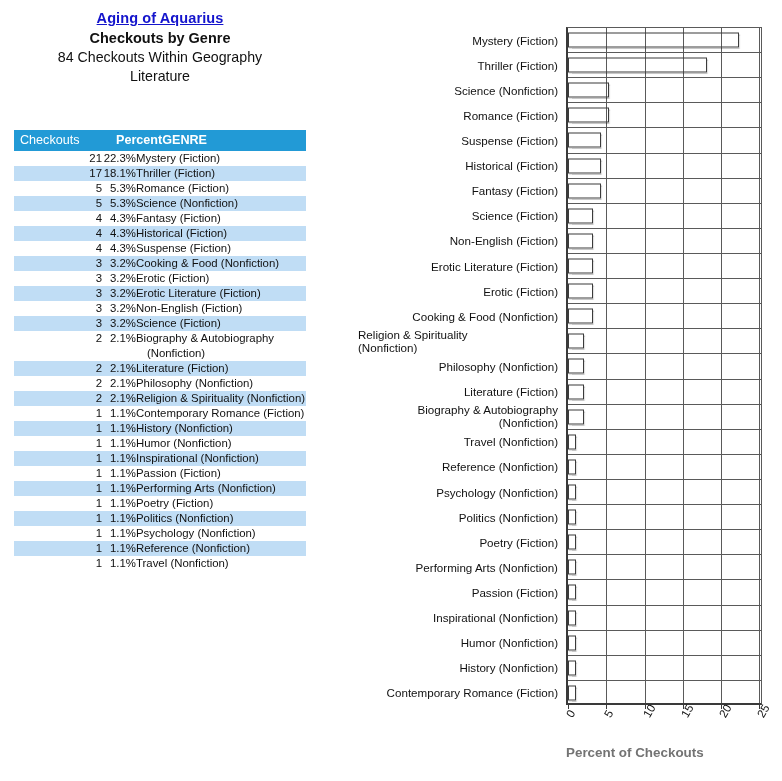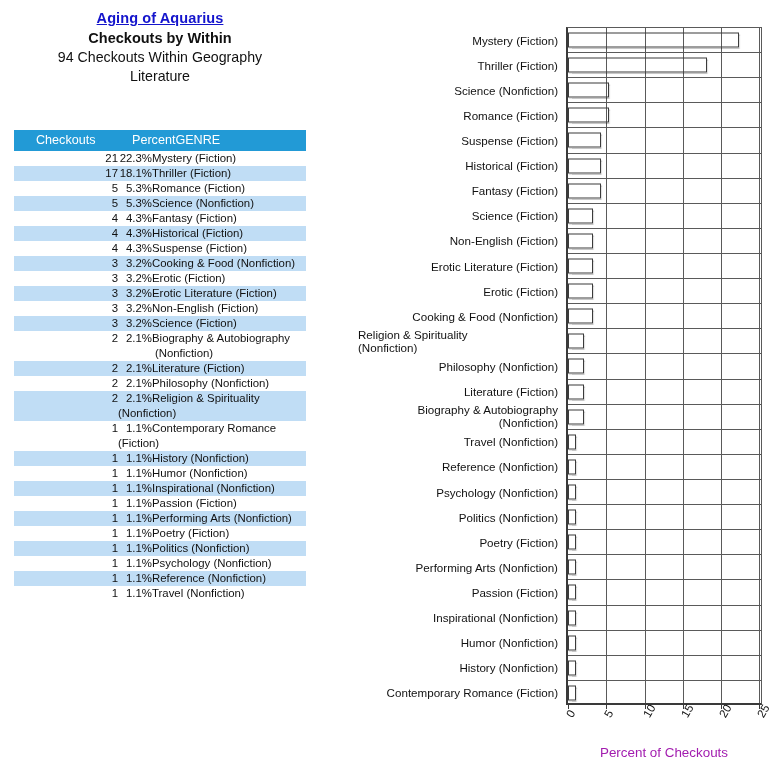--- a/index.html
+++ b/index.html
@@ -42,22 +42,22 @@
   }
   #genre-table thead th{
     background:#229ad6;
     color:#ffffff;
     font-weight:normal;
     font-size:12.6px;
     text-align:left;
     padding:3px 0 3px 0;
     line-height:15px;
   }
-  #genre-table thead th.h-checkouts{ padding-left:22px; width:82px;}
-  #genre-table thead th.h-percent{ padding-left:14px;}
+  #genre-table thead th.h-checkouts{ padding-left:6px; width:82px;}
+  #genre-table thead th.h-percent{ padding-left:14px;font-weight:bold;}
   #genre-table tbody td{
     padding:0;
     line-height:15px;
     vertical-align:top;
     font-size:11.4px;
     color:#111;
   }
   #genre-table tbody tr.alt td{ background:#c0ddf5; }
   #genre-table tbody tr.plain td{ background:#ffffff; }
   td.c-checkouts{
@@ -154,34 +154,35 @@
     font-size:11.6px;
     color:#111;
     transform:rotate(-60deg);
     transform-origin:left top;
     white-space:nowrap;
   }
   #xaxis-title{
     position:absolute;
     left:206px;width:196px;
     top:745px;
-    text-align:center;
+    text-align:left;
     font-size:13.4px;
-    color:#a21caf;
+    color:#737373;
+    font-weight:bold;
   }
 </style>
 </head>
 <body>
 
 <div id="left-panel">
 
   <div id="title-block">
     <a id="report-link" href="#">Aging of Aquarius</a>
-    <div id="subtitle">Checkouts by Within</div>
-    <div class="subline">94 Checkouts Within Geography</div>
+    <div id="subtitle">Checkouts by Genre</div>
+    <div class="subline">84 Checkouts Within Geography</div>
     <div class="subline">Literature</div>
   </div>
 
   <table id="genre-table">
     <thead>
       <tr>
         <th class="h-checkouts">Checkouts</th>
         <th class="h-percent">PercentGENRE</th>
       </tr>
     </thead>

